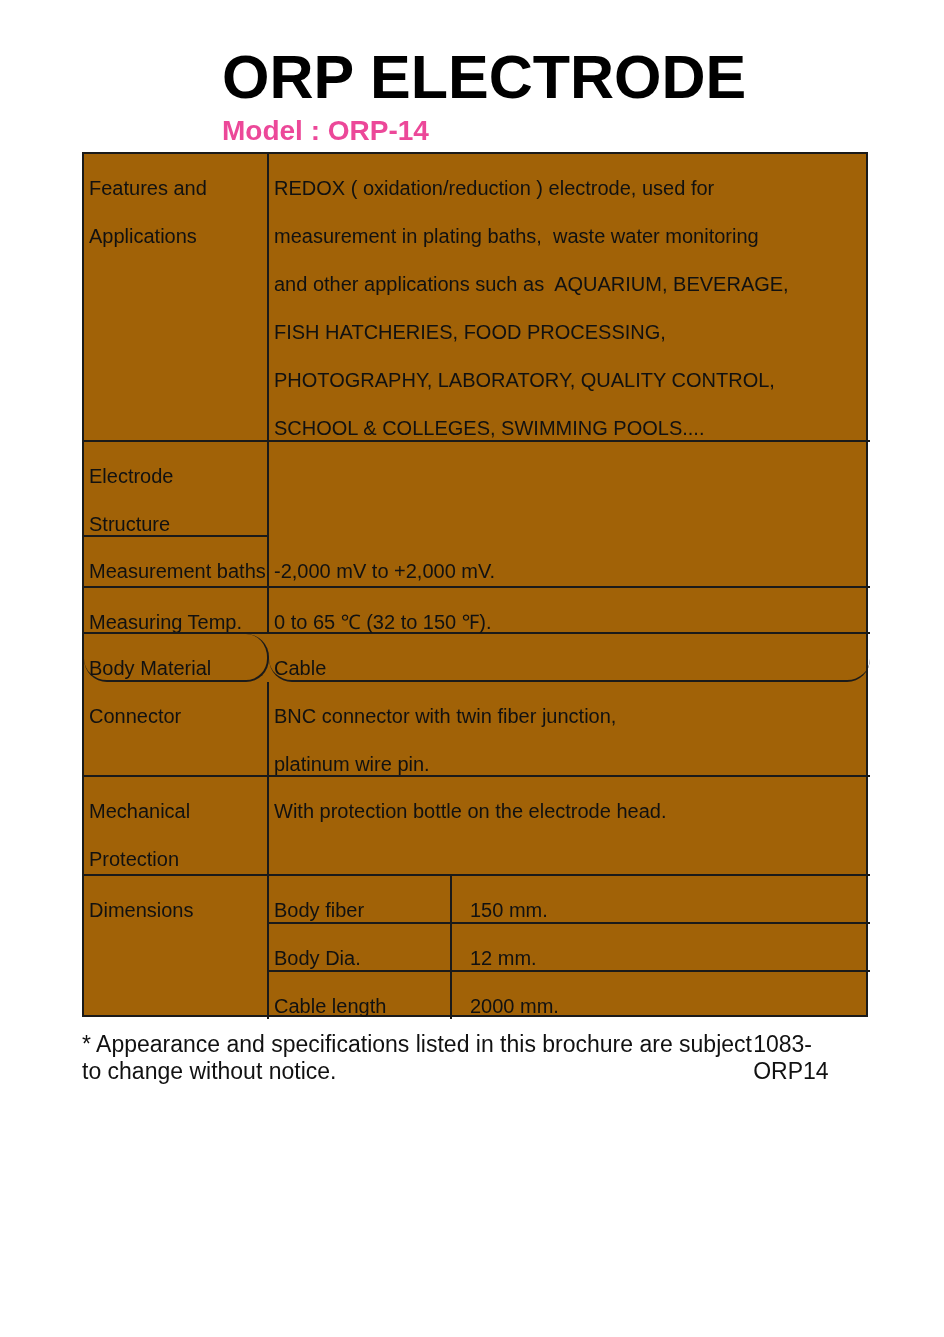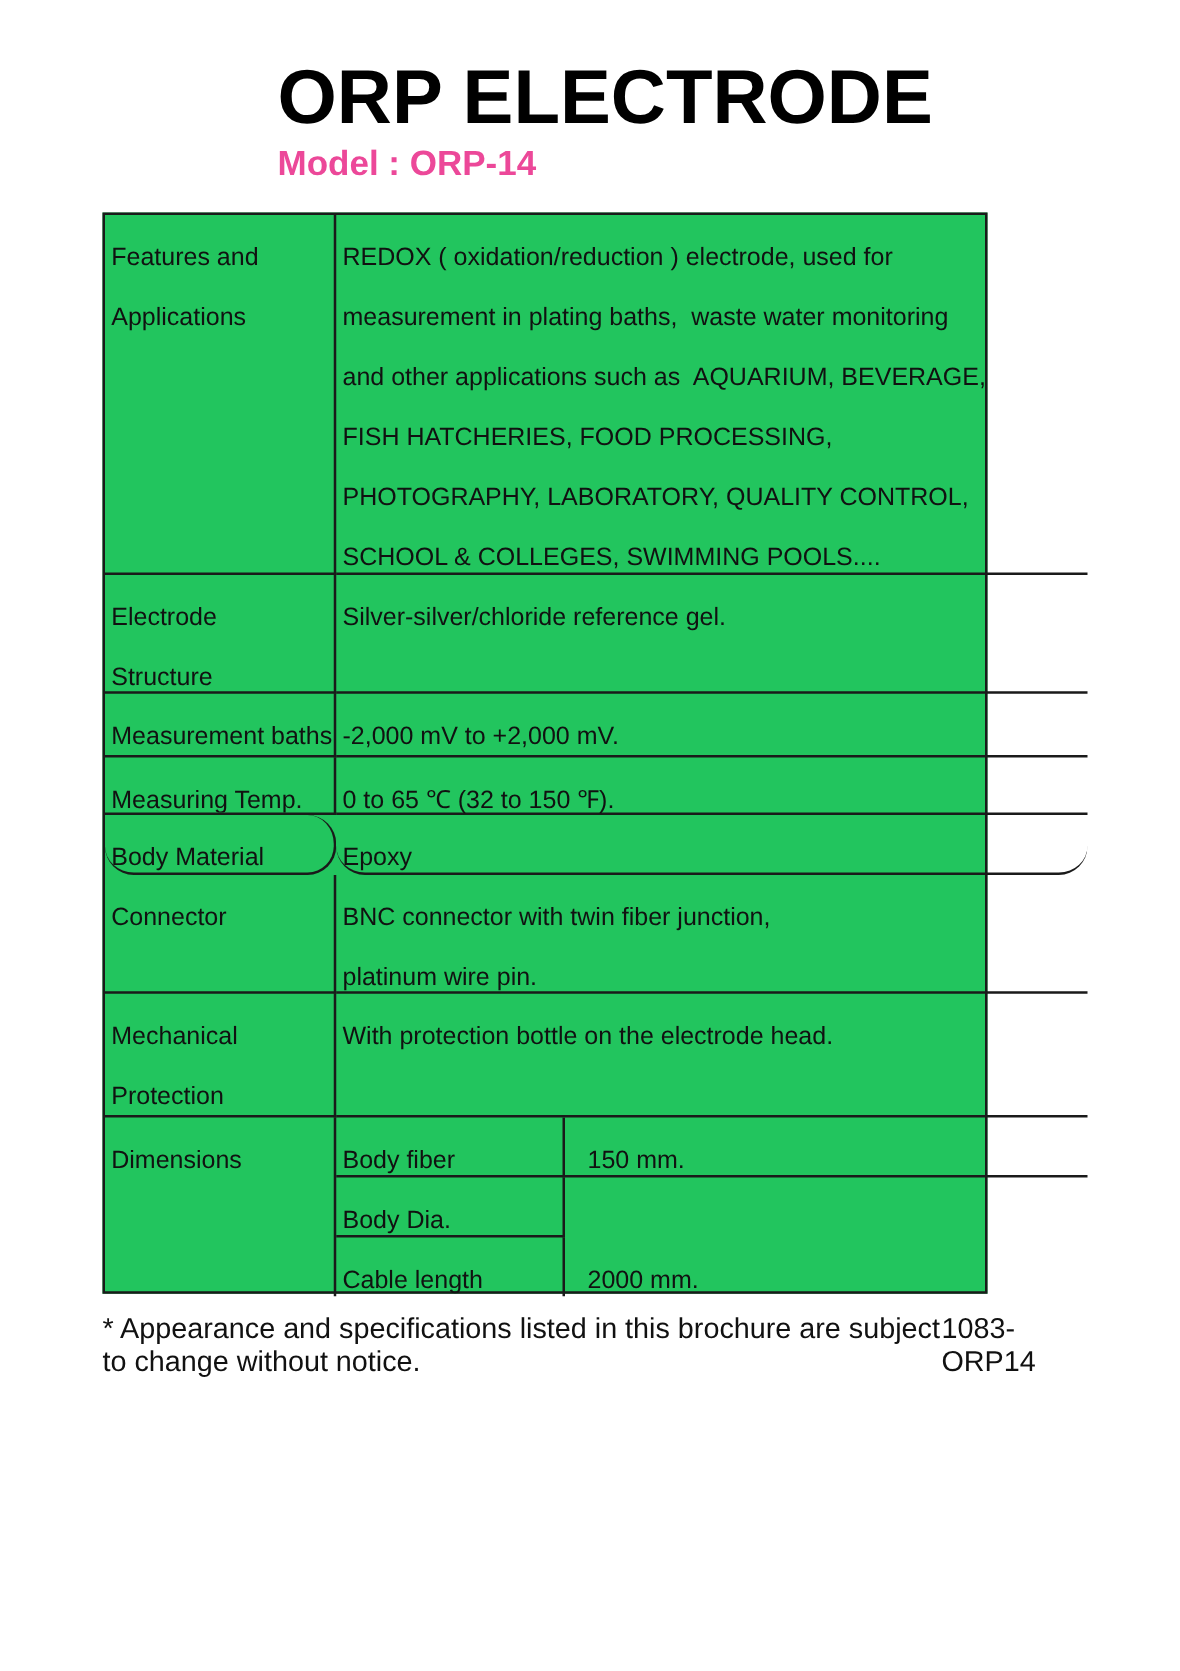--- a/index.html
+++ b/index.html
@@ -19,28 +19,28 @@
     color: #000000;
     letter-spacing: 0px;
   }
   .model-line {
     margin: 6px 0 0 222px;
     font-size: 28px;
     font-weight: bold;
     color: #ec4899;
   }
   .spec-grid {
-    margin: 23px 0 0 82px;
-    width: 708px;
+    margin: 5px 0 0 82px;
+    width: 786px;
     height: 865px;
     display: grid;
     grid-template-columns: 185px 183px 418px;
     grid-template-rows: 288px 95px 51px 46px 48px 95px 99px 48px 48px 47px;
     border: 2px solid #1a1a1a;
-    background: #22c55e;
+    background: #a16207;
   }
   .cell {
     font-size: 20px;
     line-height: 48px;
     padding: 10px 4px 0 5px;
     white-space: pre-wrap;
     color: #111111;
   }
   .br { border-right: 2px solid #1a1a1a; }
   .bb { border-bottom: 2px solid #1a1a1a; }
@@ -78,45 +78,45 @@
 Applications</div>
   <div class="cell bb v r1">REDOX ( oxidation/reduction ) electrode, used for
 measurement in plating baths,  waste water monitoring
 and other applications such as  AQUARIUM, BEVERAGE,
 FISH HATCHERIES, FOOD PROCESSING,
 PHOTOGRAPHY, LABORATORY, QUALITY CONTROL,
 SCHOOL &amp; COLLEGES, SWIMMING POOLS....</div>
 
   <div class="cell br bb c1 r2">Electrode
 Structure</div>
-  <div class="cell bb v r2">Silver-silver/chloride reference gel.</div>
 
   <div class="cell br bb c1 r3 clip">Measurement baths</div>
   <div class="cell bb v r3">-2,000 mV to +2,000 mV.</div>
 
   <div class="cell br bb c1 r4 clip">Measuring Temp.</div>
   <div class="cell bb v r4">0 to 65 ℃ (32 to 150 ℉).</div>
 
   <div class="cell br bb c1 r5">Body Material</div>
-  <div class="cell bb v r5">Epoxy</div>
+  <div class="cell bb v r5">Cable</div>
 
   <div class="cell br bb c1 r6">Connector</div>
   <div class="cell bb v r6">BNC connector with twin fiber junction,
 platinum wire pin.</div>
 
   <div class="cell br bb c1 r7">Mechanical
 Protection</div>
   <div class="cell bb v r7">With protection bottle on the electrode head.</div>
 
   <div class="cell br c1 rowspan3">Dimensions</div>
 
   <div class="cell br bb c2 r8">Body fiber</div>
   <div class="cell bb c3 r8 dimval">150 mm.</div>
 
   <div class="cell br bb c2 r9">Body Dia.</div>
+  <div class="cell bb c3 r9 dimval">12 mm.</div>
 
   <div class="cell br c2 r10">Cable length</div>
   <div class="cell c3 r10 dimval">2000 mm.</div>
 
 </div>
 
 <div class="footnote">
   <span>* Appearance and specifications listed in this brochure are subject to change without notice.</span>
   <span class="doc-code">1083-ORP14</span>
 </div>

